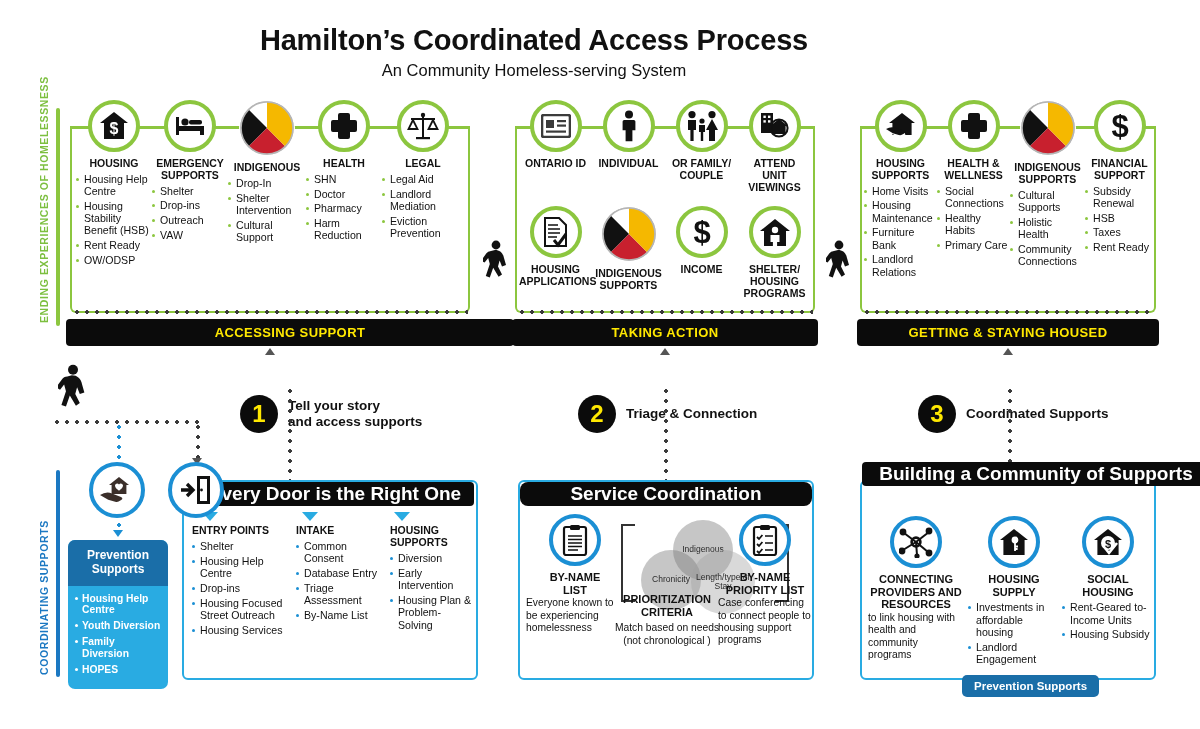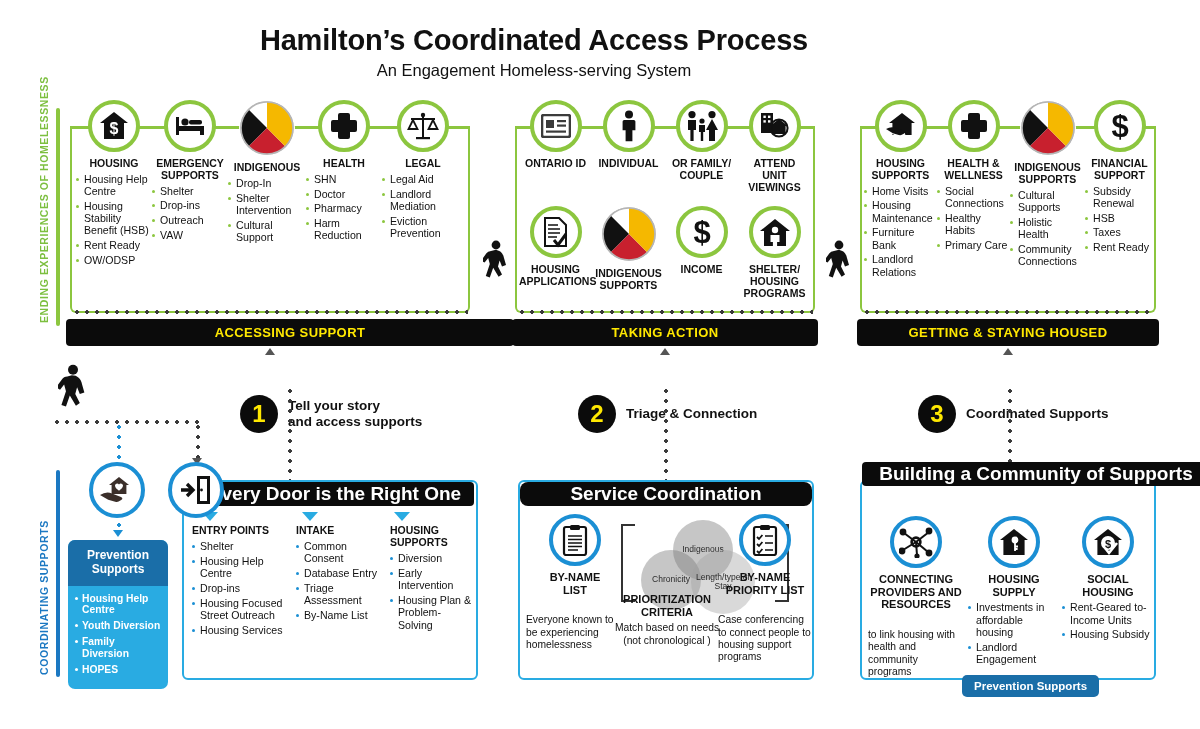--- a/index.html
+++ b/index.html
@@ -134,37 +134,37 @@
   .arrow-down {
     position:absolute; width:0;height:0;
     border-left:5px solid transparent;border-right:5px solid transparent;
     border-top:7px solid #555;
   }
 
   
   .ctr { text-align:center; }
   .blabel { font-size:11px; font-weight:bold; line-height:1.15; margin-top:5px; }
   .bdesc { font-size:10.3px; line-height:1.2; margin-top:4px; }
-  .bdesc-l { font-size:10.3px; line-height:1.2; margin-top:18px; text-align:left; }
+  .bdesc-l { font-size:10.3px; line-height:1.2; margin-top:1px; text-align:left; }
 
   .venn-wrap { position:absolute; width:160px; height:105px; }
   .venn-c { position:absolute; border-radius:50%; display:flex; align-items:center;
             justify-content:center; text-align:center; font-size:8.5px; color:#2b2b2b; line-height:1.1;}
   .bracket { position:absolute; border:2px solid #333; width:14px; height:78px; }
   .bracket.l { border-right:none; }
   .bracket.r { border-left:none; }
 </style>
 </head>
 <body>
 
 <div class="root">
 
   <div class="title-block">
     <div class="title">Hamilton’s Coordinated Access Process</div>
-    <div class="subtitle">An Engagement Homeless-serving System</div>
+    <div class="subtitle">An Community Homeless-serving System</div>
   </div>
 
   <div class="rail-bar green"></div>
   <div class="rail-label rail-green">ENDING EXPERIENCES OF HOMELESSNESS</div>
   <div class="rail-bar blue"></div>
   <div class="rail-label rail-blue">COORDINATING SUPPORTS</div>
 
   <div class="stage-frame" style="left:70px; width:400px; height:185px;"></div>
   <div class="stage-top-left" style="left:70px; width:22px;"></div>
   <div class="stage-top-right" style="left:448px; width:22px;"></div>

